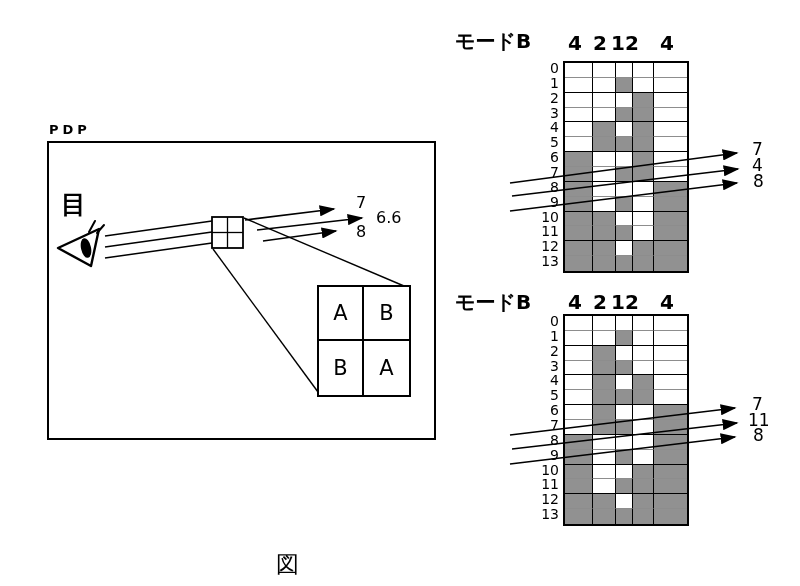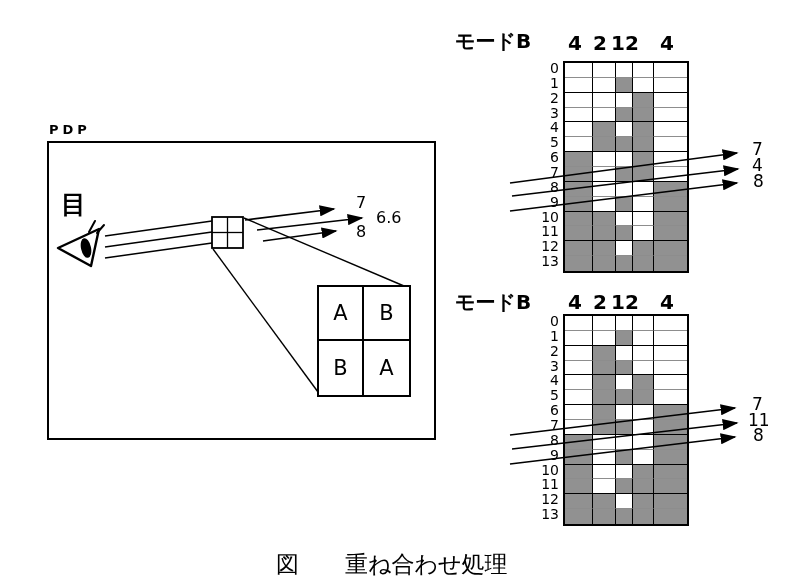--- a/index.html
+++ b/index.html
@@ -257,21 +257,20 @@
       <div class="cell" style="left: 51px; top: 193.14px; width: 17px; height: 14.86px; background: rgb(145, 145, 145); border-right: 1px solid rgb(0, 0, 0);"></div>
       <div class="cell" style="left: 68px; top: 193.14px; width: 21px; height: 14.86px; background: rgb(145, 145, 145); border-right: 1px solid rgb(0, 0, 0);"></div>
       <div class="cell" style="left: 89px; top: 193.14px; width: 33px; height: 14.86px; background: rgb(145, 145, 145); border-right: none;"></div>
     </div>
   <div class="alab" id="alab-b0">7</div>
   <div class="alab" id="alab-b1">11</div>
   <div class="alab" id="alab-b2">8</div>
 
   <div class="caption">
     <span>図</span>
-    <span>重ね合わせ処理</span>
   </div>
 
   <svg class="overlay" viewBox="0 0 800 586">
     <defs>
       <marker id="ah" markerWidth="10" markerHeight="7" refX="9" refY="3.5" orient="auto">
         <path d="M0,0 L10,3.5 L0,7 Z" fill="#000"></path>
       </marker>
     </defs>
 
     <g>

